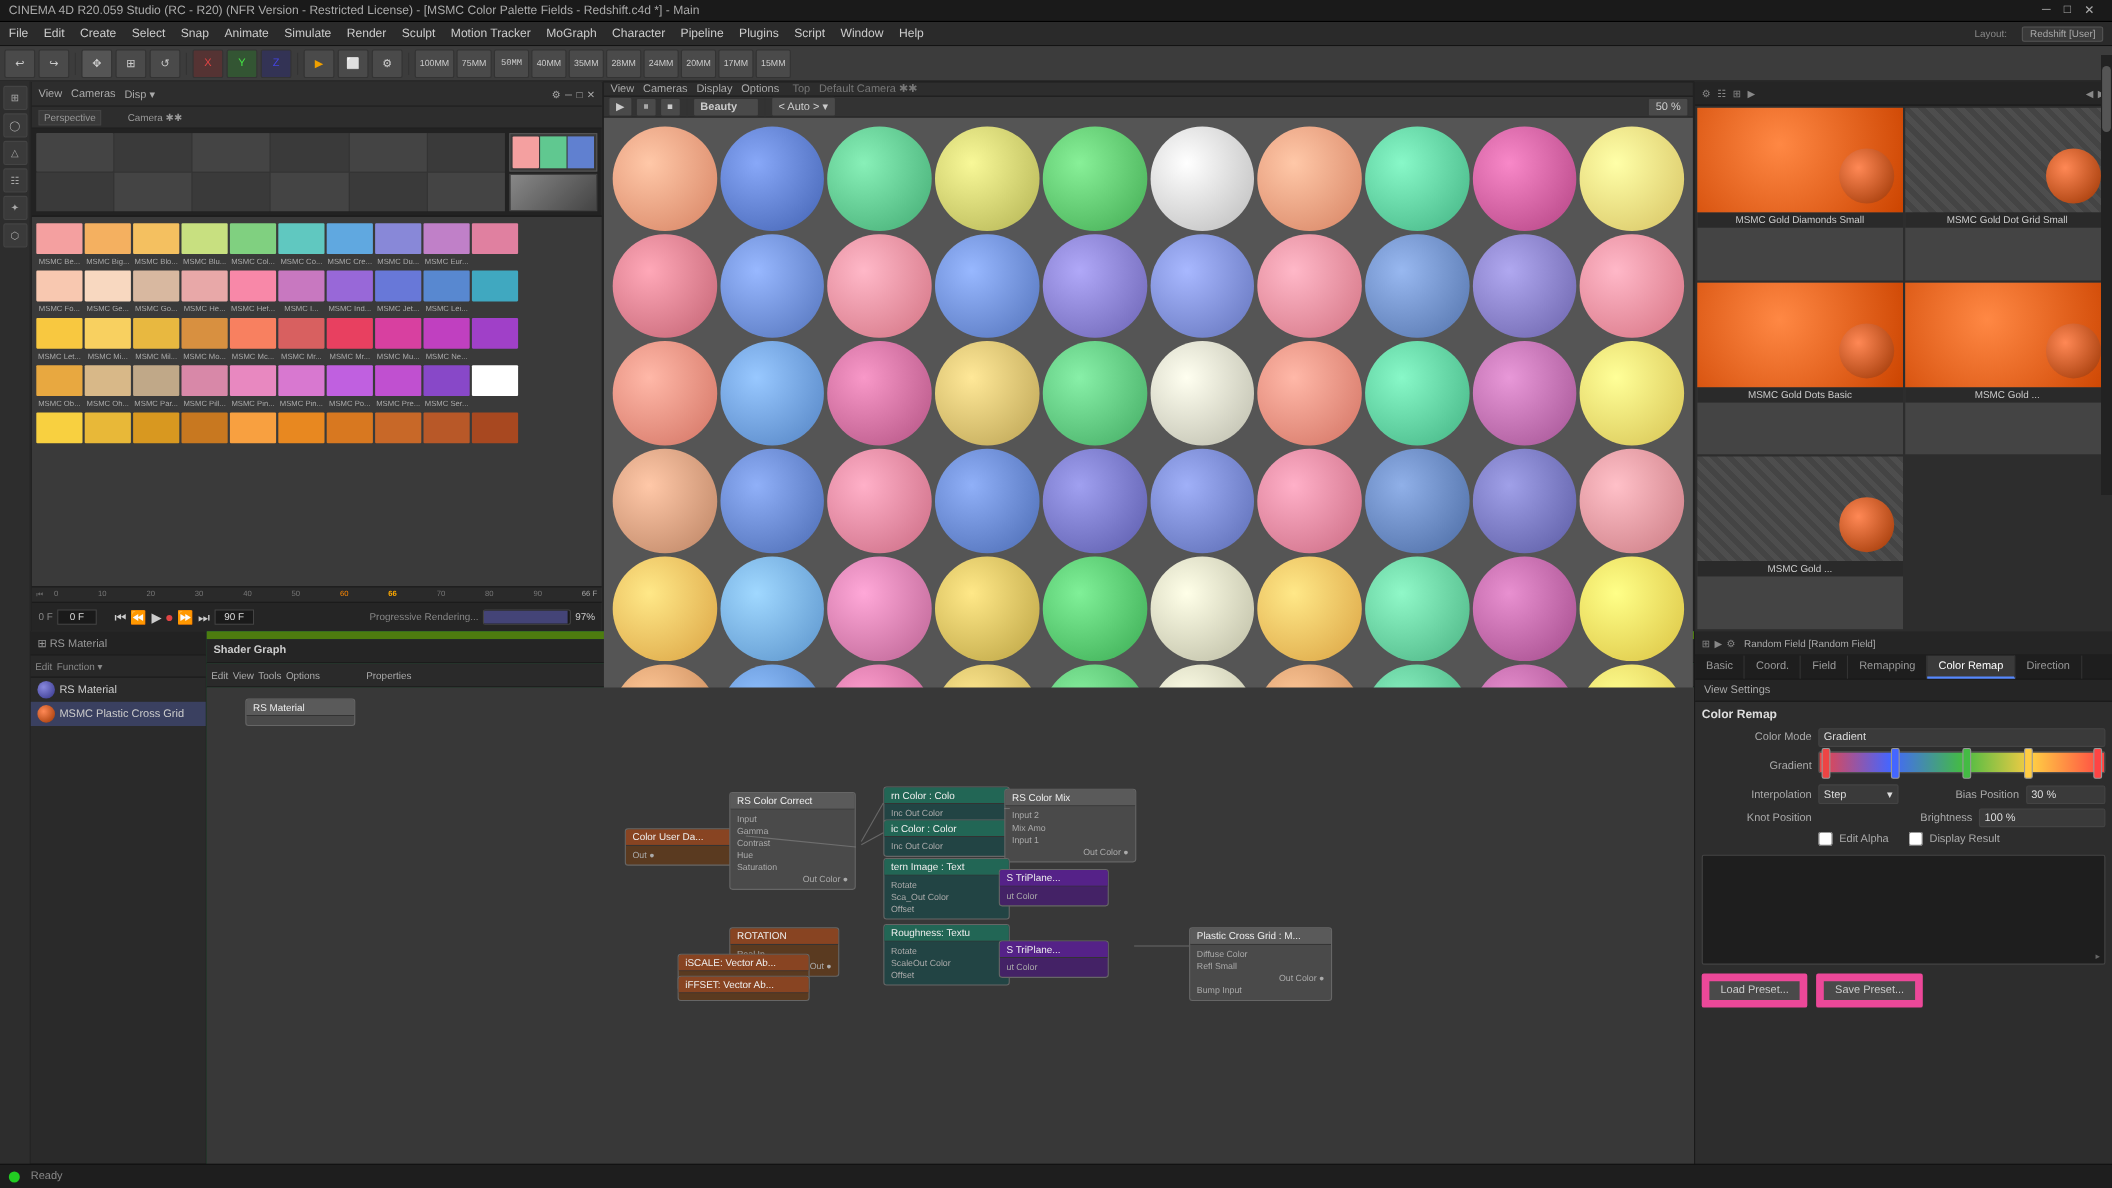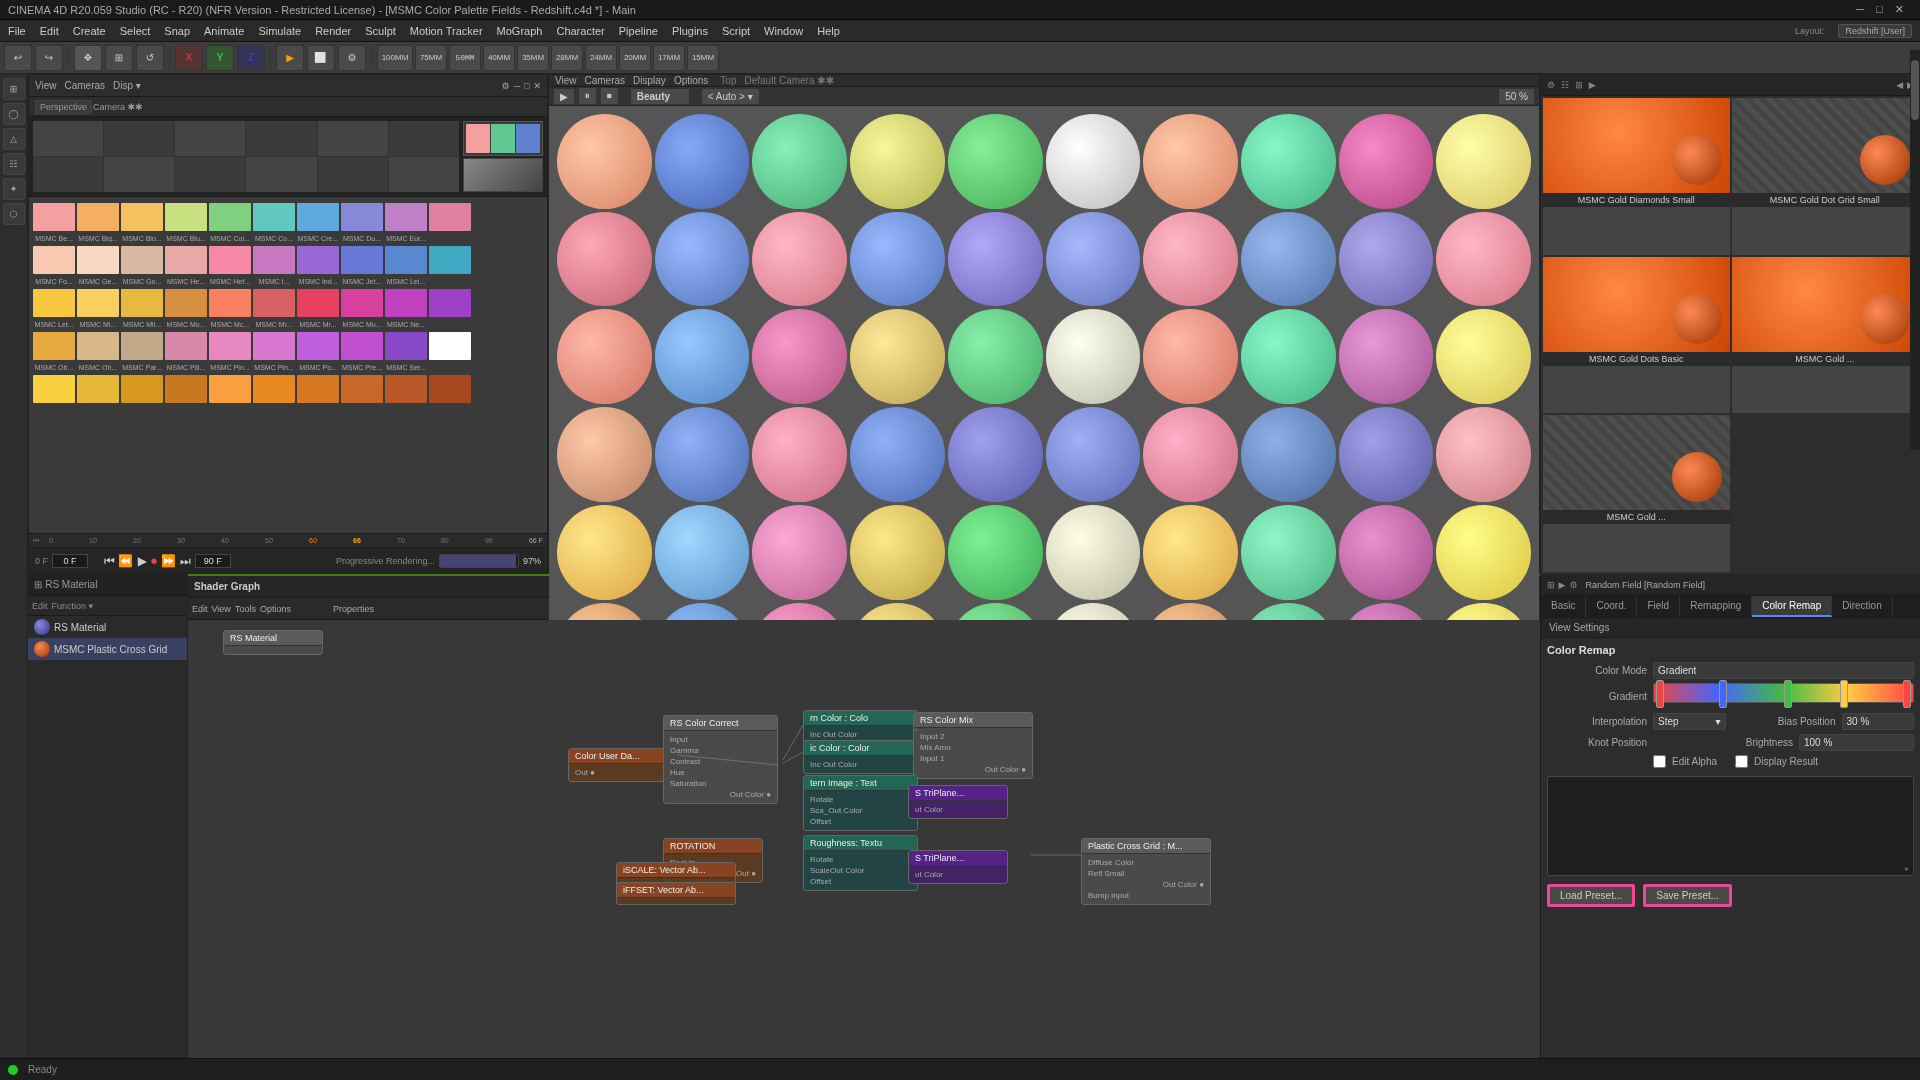--- a/index.html
+++ b/index.html
@@ -279,21 +279,21 @@
       display: flex;
       flex: 1;
     }
 
     
     .shader-panel {
       flex: 1;
       background: #15803d;
       display: flex;
       flex-direction: column;
-      border-top: 2px solid #4d7c0f;
+      border-top: 7px solid #4d7c0f;
     }
     .shader-header {
       background: #252525;
       height: 22px;
       display: flex;
       align-items: center;
       padding: 0 6px;
       border-bottom: 1px solid #1a1a1a;
       gap: 6px;
     }
@@ -433,21 +433,21 @@
       margin-bottom: 4px;
       padding-left: 106px;
     }
     .props-checkbox-row label {
       font-size: 10px;
       color: #aaa;
     }
     .btn-small {
       padding: 3px 10px;
       background: #4a4a4a;
-      border: 3px solid #ec4899;
+      border: 7px solid #ec4899;
       border-radius: 2px;
       font-size: 10px;
       color: #ccc;
       cursor: pointer;
     }
 
     
     .material-list {
       width: 160px;
       background: #2a2a2a;
@@ -614,21 +614,21 @@
           <span>Cameras</span>
           <span>Disp ▾</span>
           <div style="margin-left:auto; display:flex; gap:4px;">
             <span style="font-size:9px;">⚙</span>
             <span style="font-size:9px;">─</span>
             <span style="font-size:9px;">□</span>
             <span style="font-size:9px;">✕</span>
           </div>
         </div>
 
-        <div style="background:#2d2d2d; height:20px; display:flex; align-items:center; padding:0 6px; border-bottom:1px solid #1a1a1a; gap:1px;">
+        <div style="background:#2d2d2d; height:20px; display:flex; align-items:center; padding:0 6px; border-bottom:1px solid #1a1a1a; gap:24px;">
           <span style="font-size:9px; color:#999; background:#3a3a3a; padding:1px 4px; border:1px solid #444;">Perspective</span>
           <span style="font-size:9px; color:#999;">Camera ✱✱</span>
         </div>
 
         <div style="background:#222; height:80px; display:flex; padding:4px; gap:4px; border-bottom:1px solid #1a1a1a; overflow:hidden;">
           <div style="flex:1; background:#333; display:grid; grid-template-columns:repeat(6,1fr); gap:1px;">
             <div style="background:#444; border-radius:1px;"></div>
             <div style="background:#3a3a3a;"></div>
             <div style="background:#444;"></div>
             <div style="background:#3a3a3a;"></div>

